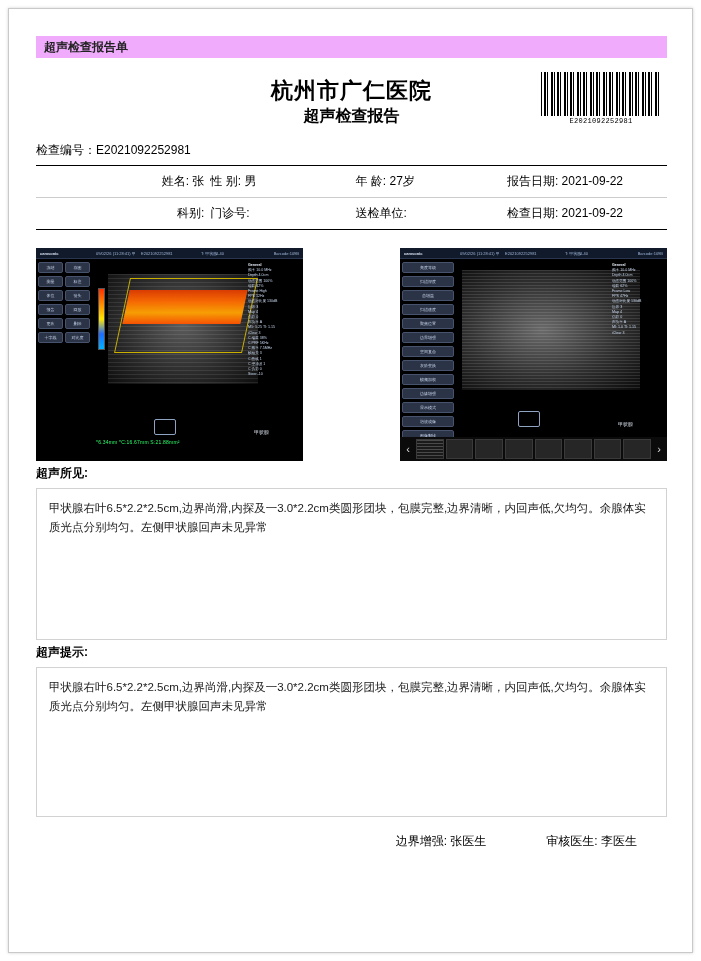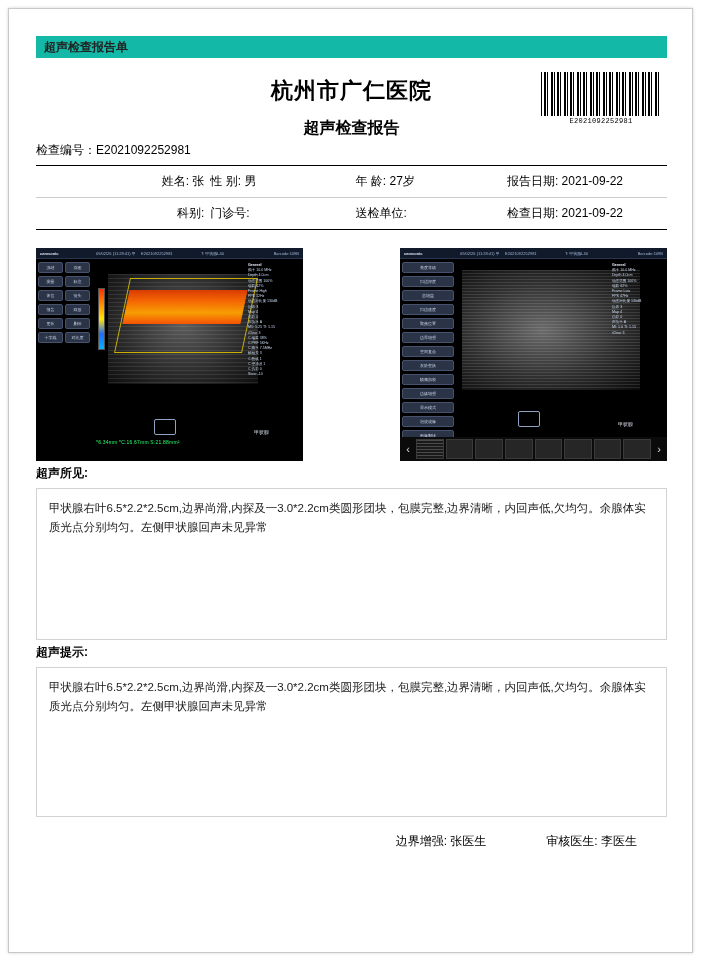--- a/index.html
+++ b/index.html
@@ -25,21 +25,21 @@
     box-shadow: 0 0 3px rgba(0,0,0,0.18);
   }
   .inner {
     position: absolute;
     left: 27px; top: 27px;
     width: 631px;
   }
 
   
   .titlebar {
-    background: #14b8a6;
+    background: #f0abfc;
     height: 22px;
     line-height: 22px;
     padding-left: 8px;
     font-size: 12px;
     font-weight: bold;
     color: #222;
   }
 
   
   .header {
@@ -54,21 +54,21 @@
   }
   .hosp-name {
     font-size: 22px;
     font-weight: bold;
     letter-spacing: 1px;
     color: #000;
   }
   .report-name {
     font-size: 16px;
     font-weight: bold;
-    margin-top: 12px;
+    margin-top: 0;
     color: #000;
   }
   .barcode-wrap {
     position: absolute;
     right: 6px; top: 4px;
     width: 120px;
     text-align: center;
   }
   .barcode {
     height: 44px;

